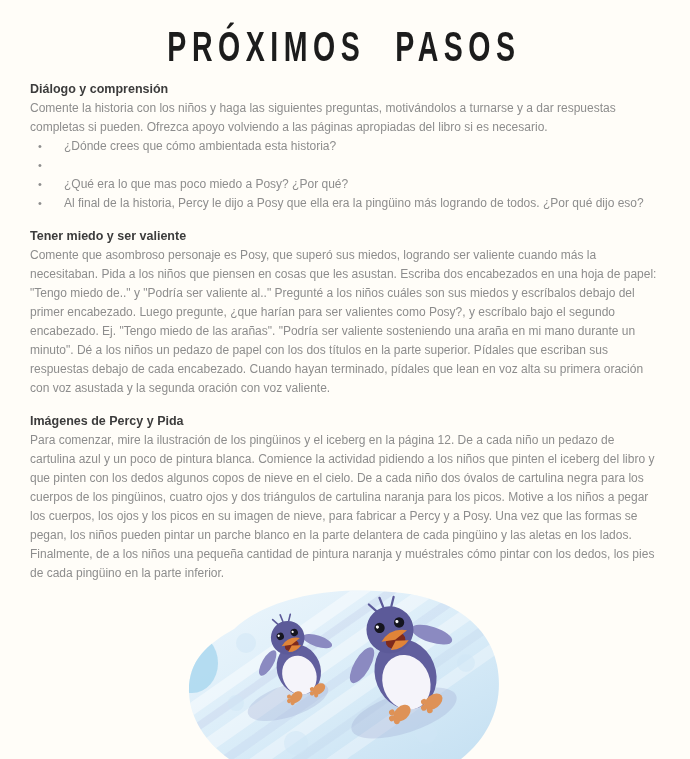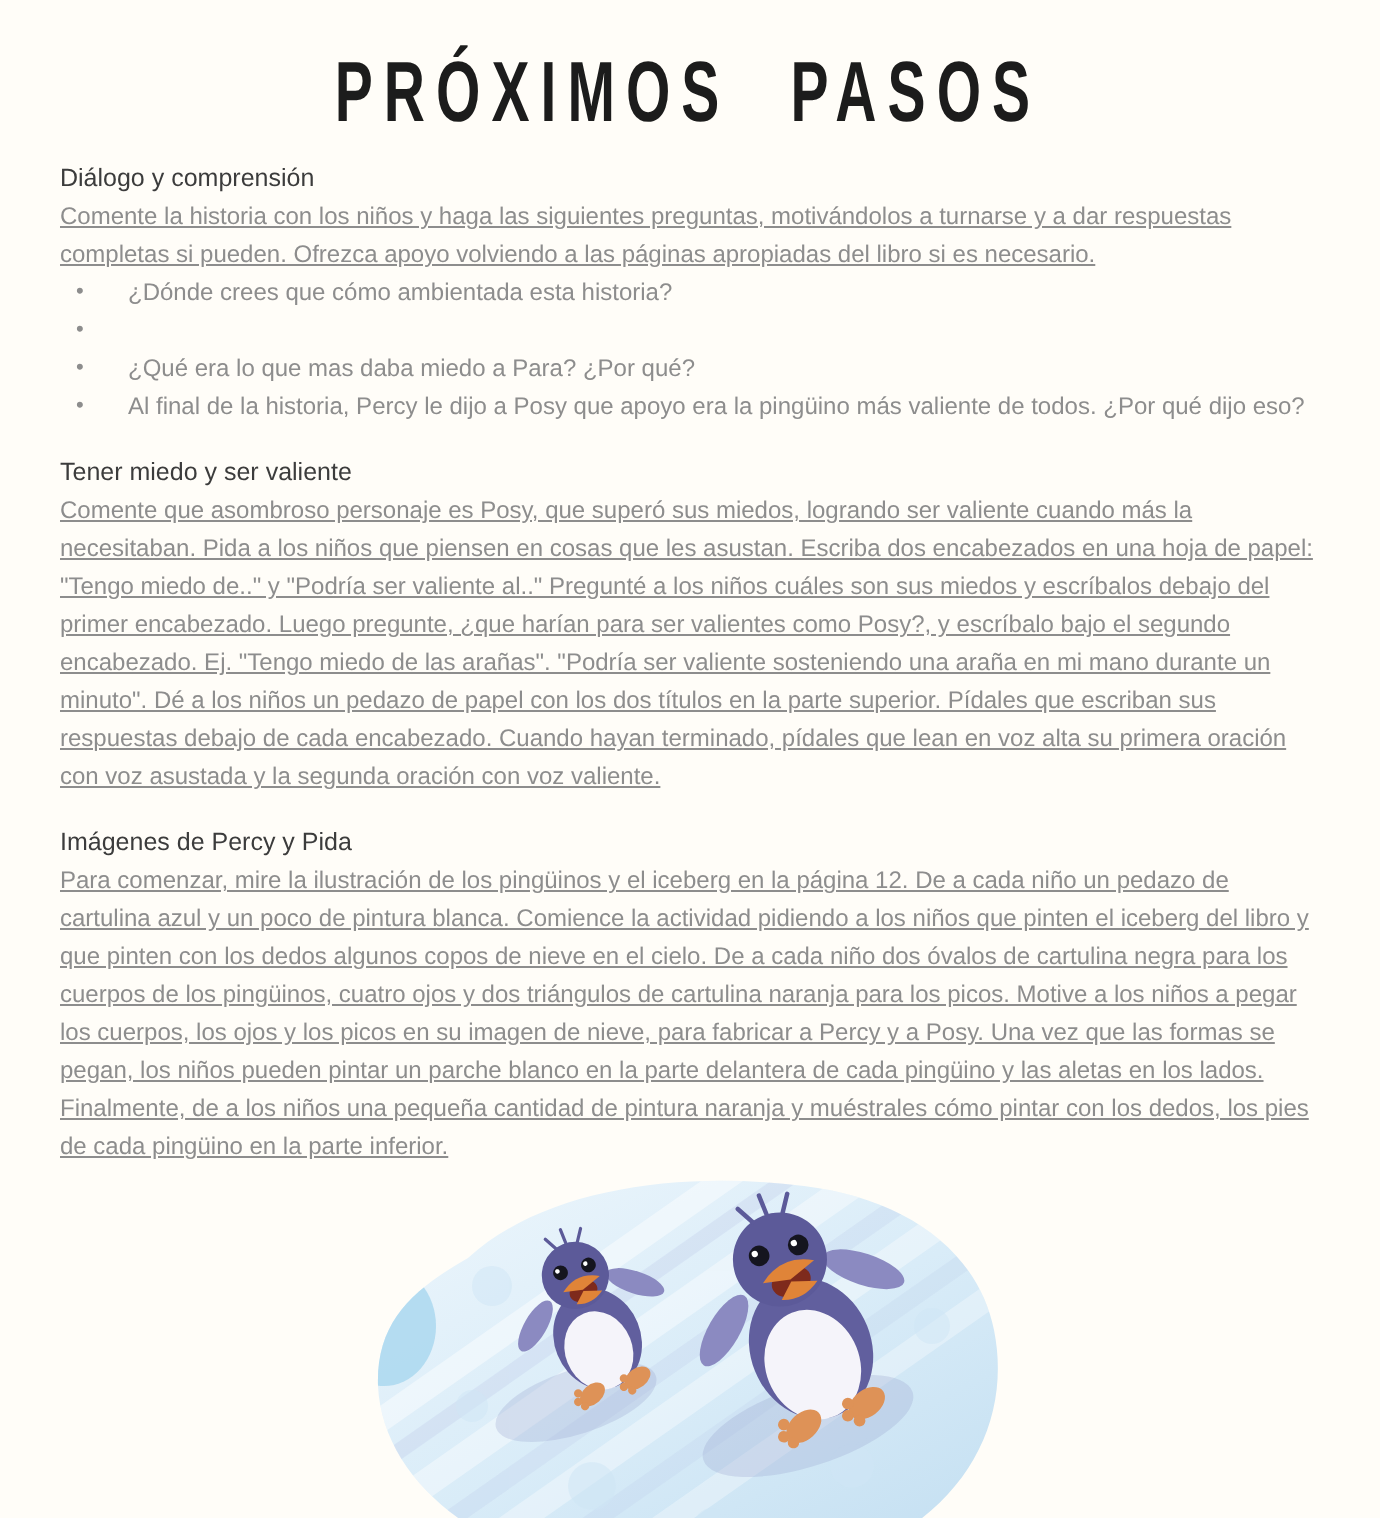--- a/index.html
+++ b/index.html
@@ -16,30 +16,29 @@
   .title-wrap{height:54px;margin-top:6px;text-align:center;}
   .title{
     display:inline-block;
     font-size:31px;font-weight:700;color:var(--title);
     letter-spacing:6px;word-spacing:18px;
     transform:scale(0.92,1.38);transform-origin:center top;
     white-space:nowrap;
   }
   h2{
     margin:0;padding:0;
-    font-size:12.5px;font-weight:400;color:var(--heading);
+    font-size:12.5px;font-weight:700;color:var(--heading);
     line-height:18px;
   }
   .sec{margin-top:14px;}
   .sec:first-of-type{margin-top:4px;}
   p.body{
     margin:1px 0 0 0;
     font-size:12px;line-height:19px;color:var(--body-text);
     width:632px;
-    text-decoration:underline;
   }
   ul.qlist{list-style:none;margin:0;padding:0;width:632px;}
   ul.qlist li{
     display:flex;align-items:flex-start;
     font-size:12px;line-height:19px;color:var(--body-text);
   }
   ul.qlist .dot{
     width:34px;flex:0 0 34px;padding-left:8px;
     font-size:11px;line-height:19px;color:var(--body-text);
   }
@@ -61,25 +60,25 @@
     <ul class="qlist">
       <li>
         <span class="dot">•</span>
         <span>¿Dónde crees que cómo ambientada esta historia?</span>
       </li>
       <li>
         <span class="dot">•</span>
       </li>
       <li>
         <span class="dot">•</span>
-        <span>¿Qué era lo que mas daba miedo a Para? ¿Por qué?</span>
+        <span>¿Qué era lo que mas poco miedo a Posy? ¿Por qué?</span>
       </li>
       <li>
         <span class="dot">•</span>
-        <span>Al final de la historia, Percy le dijo a Posy que apoyo era la pingüino más valiente de todos. ¿Por qué dijo eso?</span>
+        <span>Al final de la historia, Percy le dijo a Posy que ella era la pingüino más logrando de todos. ¿Por qué dijo eso?</span>
       </li>
     </ul>
   </section>
 
   <section class="sec">
     <h2>Tener miedo y ser valiente</h2>
     <p class="body">Comente que asombroso personaje es Posy, que superó sus miedos, logrando ser valiente cuando más la necesitaban. Pida a los niños que piensen en cosas que les asustan. Escriba dos encabezados en una hoja de papel: "Tengo miedo de.." y "Podría ser valiente al.." Pregunté a los niños cuáles son sus miedos y escríbalos debajo del primer encabezado. Luego pregunte, ¿que harían para ser valientes como Posy?, y escríbalo bajo el segundo encabezado. Ej. "Tengo miedo de las arañas". "Podría ser valiente sosteniendo una araña en mi mano durante un minuto". Dé a los niños un pedazo de papel con los dos títulos en la parte superior. Pídales que escriban sus respuestas debajo de cada encabezado. Cuando hayan terminado, pídales que lean en voz alta su primera oración con voz asustada y la segunda oración con voz valiente.</p>
   </section>
 
   <section class="sec">

